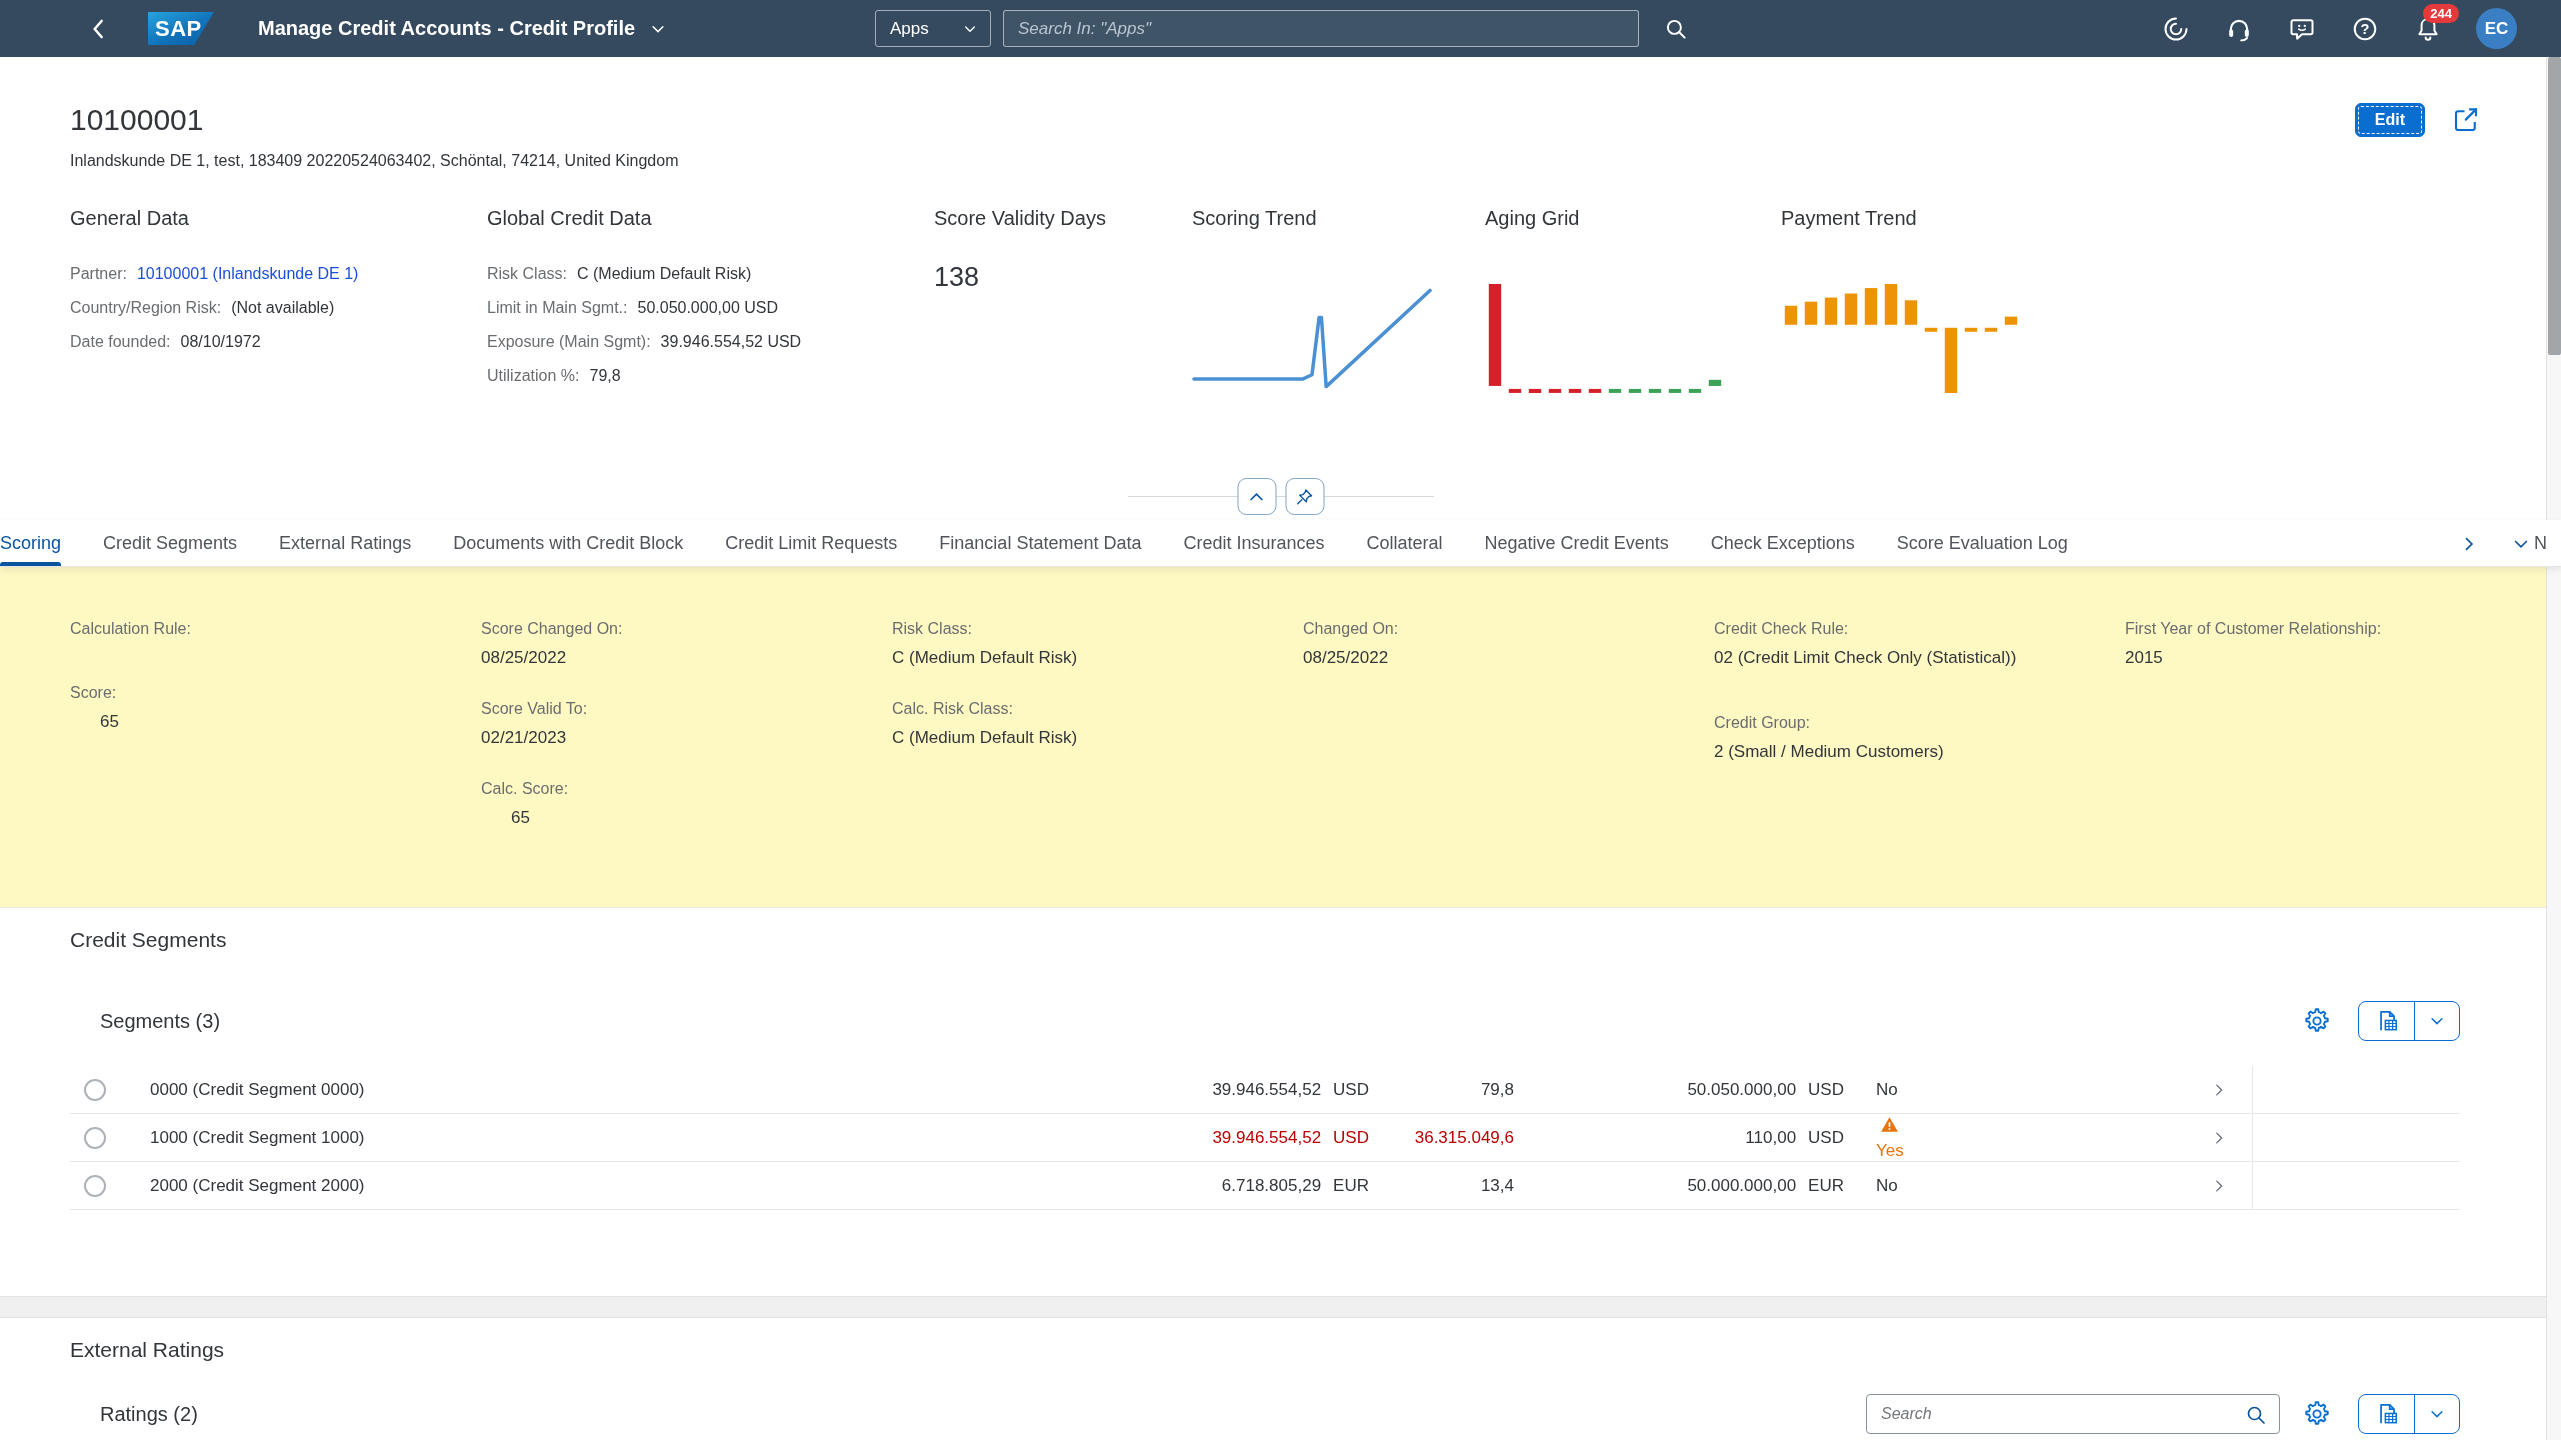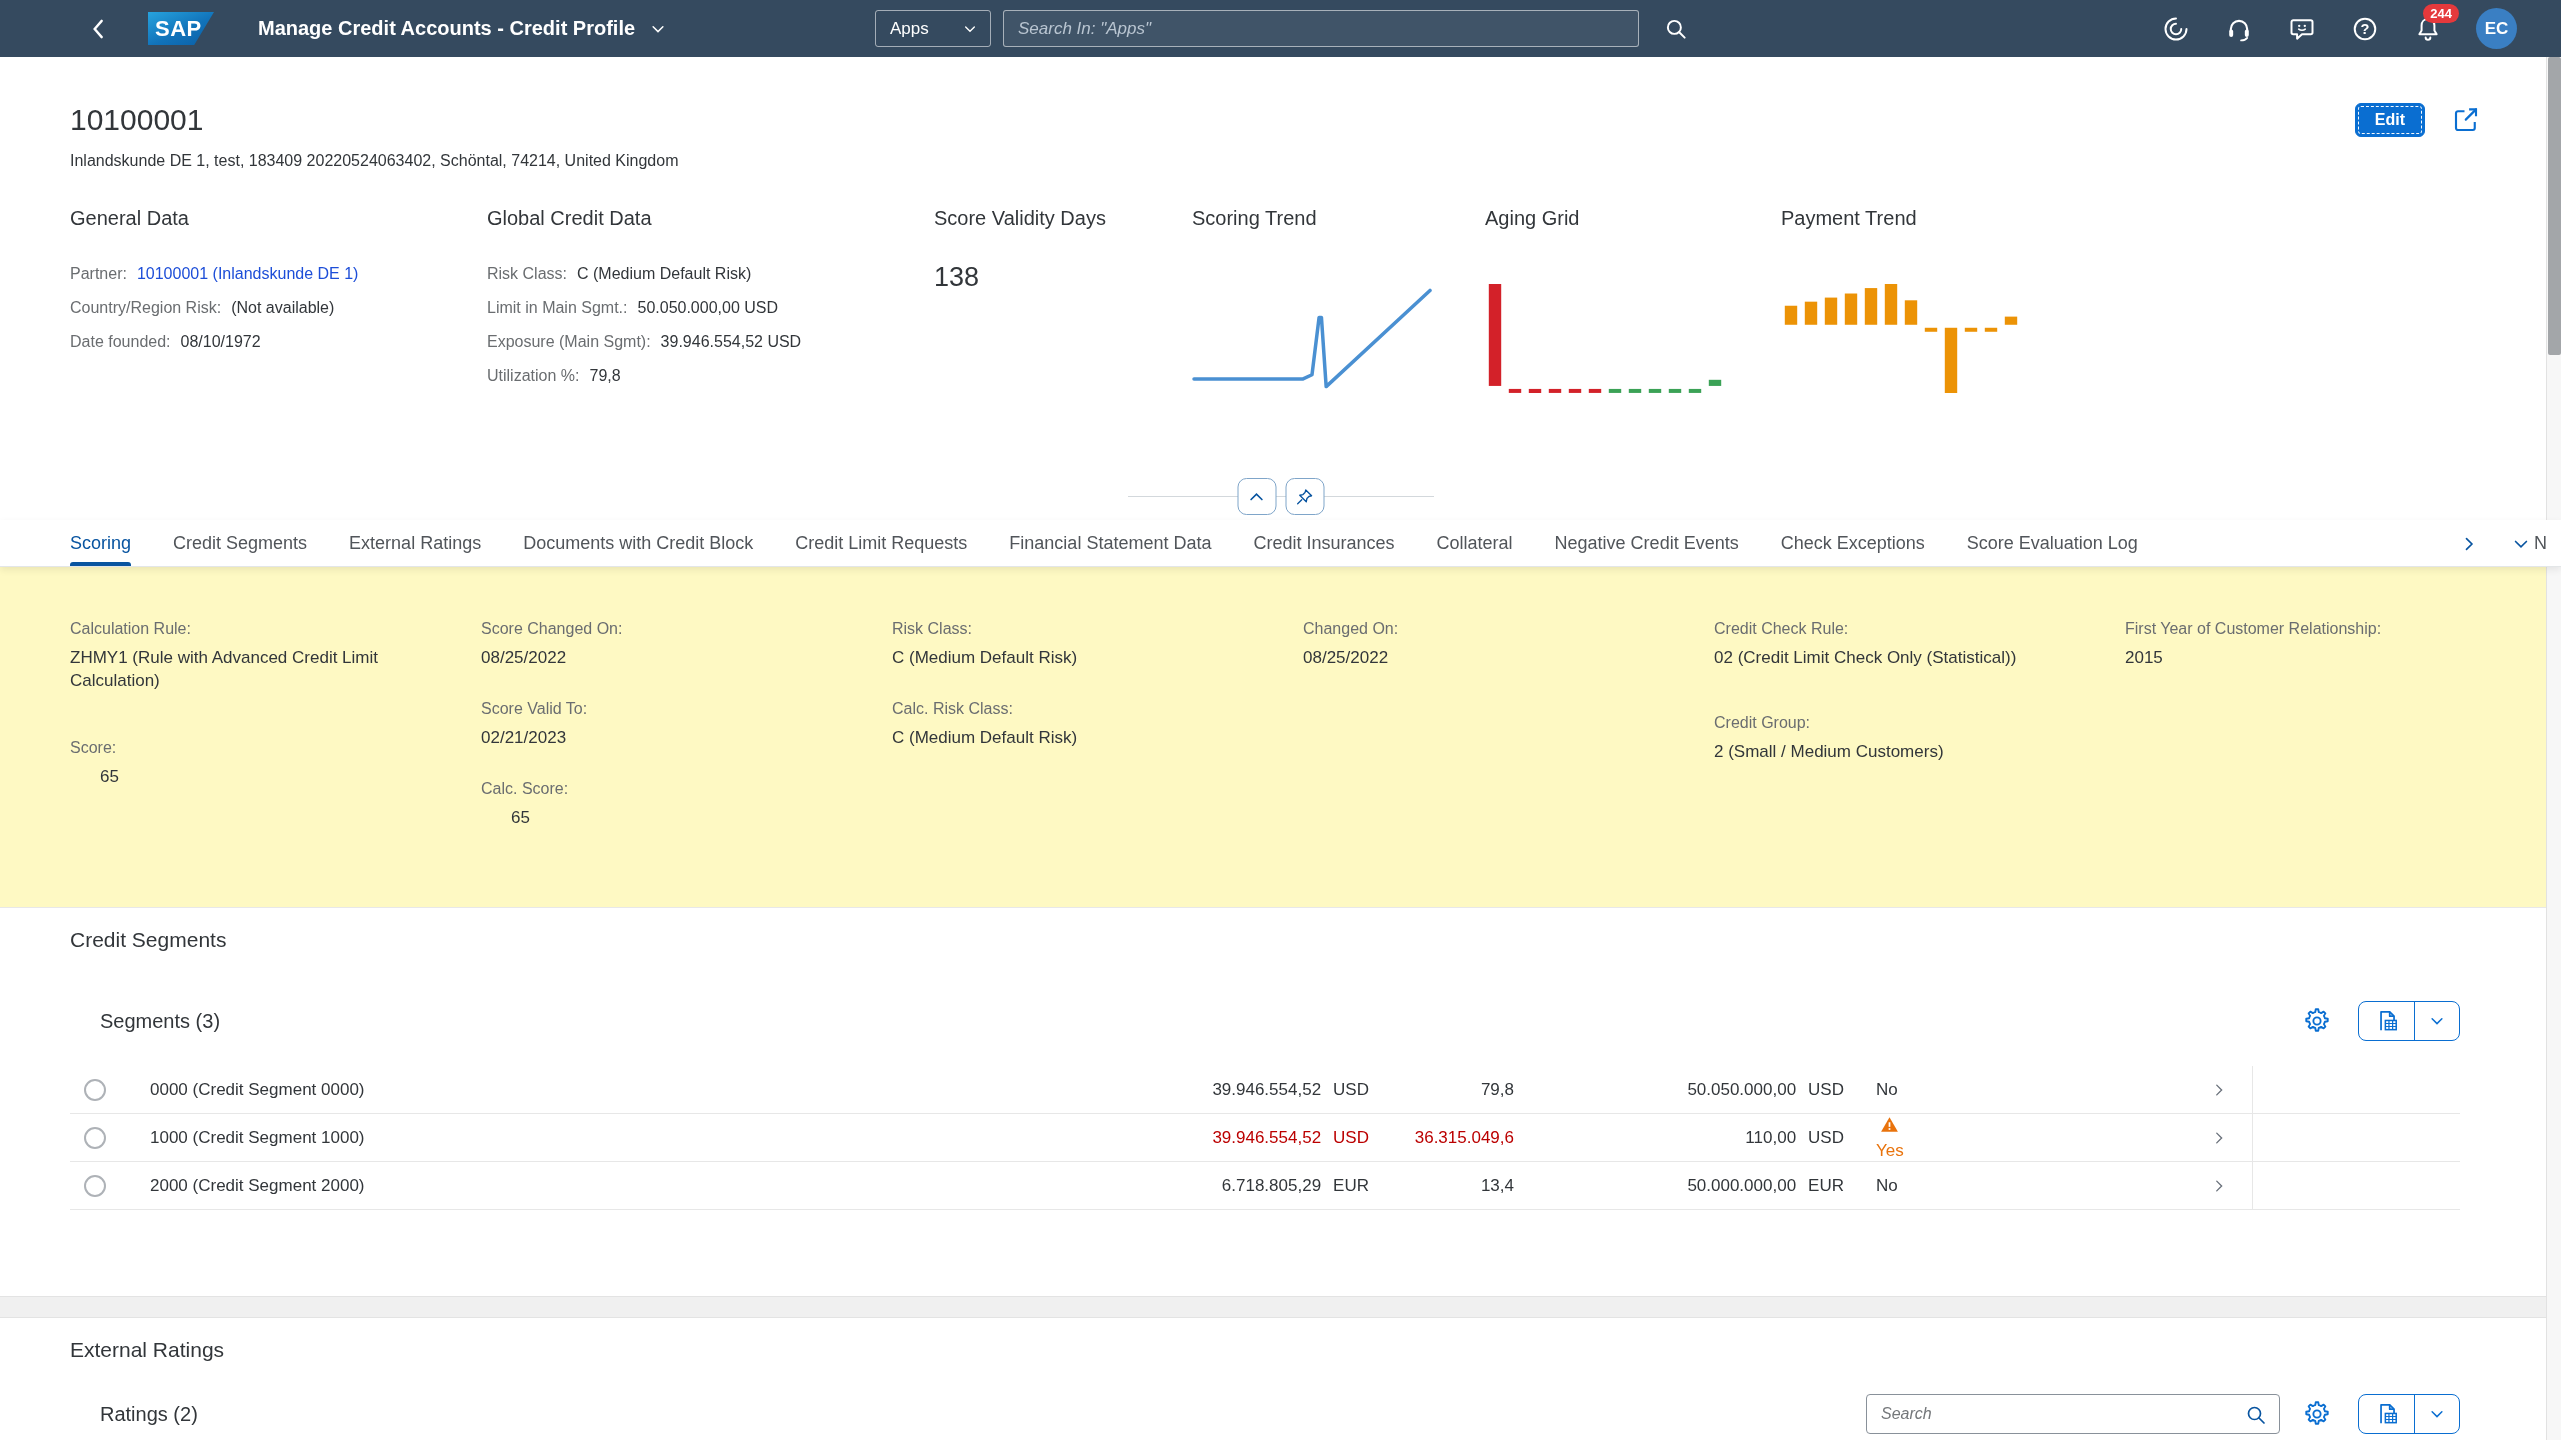--- a/index.html
+++ b/index.html
@@ -45,21 +45,21 @@
   .frow .link { color:#1d4ed8; cursor:pointer; }
   .score-big { font-size:27px; color:#32363a; margin-top:32px; }
   .chart-area { width:240px; height:112px; margin-top:52px; }
 
   .anchor-float { position:absolute; left:0; right:0; top:421px; height:38px; }
   .anchor-line { position:absolute; top:18px; left:50%; transform:translateX(-50%); width:306px; height:1px; background:#d3d8dc; }
   .anchor-btns { position:absolute; left:50%; transform:translateX(-50%); display:flex; gap:9px; }
   .anchor-btn { width:39px; height:37px; background:#fff; border:1px solid #7fa5c9; border-radius:9px; color:#0854a0; display:flex; align-items:center; justify-content:center; cursor:pointer; }
 
   
-  .tabbar { position:absolute; top:520px; left:0; right:0; height:47px; background:#fff; border-bottom:1px solid #e3e6e8; box-shadow:0 3px 7px rgba(0,0,0,.08); display:flex; align-items:stretch; padding-left:70px; gap:42px; z-index:3; }
+  .tabbar { position:absolute; top:520px; left:0; right:0; height:47px; background:#fff; border-bottom:1px solid #e3e6e8; box-shadow:0 3px 7px rgba(0,0,0,.08); display:flex; align-items:stretch; gap:42px; z-index:3; }
   .tab { display:flex; align-items:center; font-size:18px; color:#51555a; position:relative; white-space:nowrap; cursor:pointer; }
   .tab.active { color:#0854a0; }
   .tab.active::after { content:""; position:absolute; left:0; right:0; bottom:0; height:4px; background:#0854a0; border-radius:3px 3px 0 0; }
   .tab-n { margin-left:auto; margin-right:14px; overflow:hidden; max-width:18px; }
   .tab-chevrons { position:absolute; right:30px; top:0; height:47px; display:flex; align-items:center; gap:32px; color:#0854a0; }
   .tab-chevrons .icon-btn { color:#0854a0; }
 
   
   .scoring-area { position:absolute; top:567px; left:0; right:0; height:340px; background:#fef9c3; padding:53px 0 0 70px; display:flex; }
   .scol { width:411px; flex:none; padding-right:50px; }
@@ -319,21 +319,20 @@
             <path d="M5.5 9 12 15.5 18.5 9" fill="none" stroke="currentColor" stroke-width="2" stroke-linecap="round"></path>
           </svg>
       </button>
     </div>
   </nav>
 
   <section class="scoring-area">
     <div class="scol">
       <div class="fg">
           <div class="lbl">Calculation Rule:</div>
-          <div class="val" style="max-width:352px">ZHMY1 (Rule with Advanced Credit Limit Calculation)</div>
         </div>
       <div class="fg" style="margin-top:46px">
           <div class="lbl">Score:</div>
           <div class="val num">65</div>
         </div>
     </div>
     <div class="scol">
       <div class="fg">
           <div class="lbl">Score Changed On:</div>
           <div class="val">08/25/2022</div>

